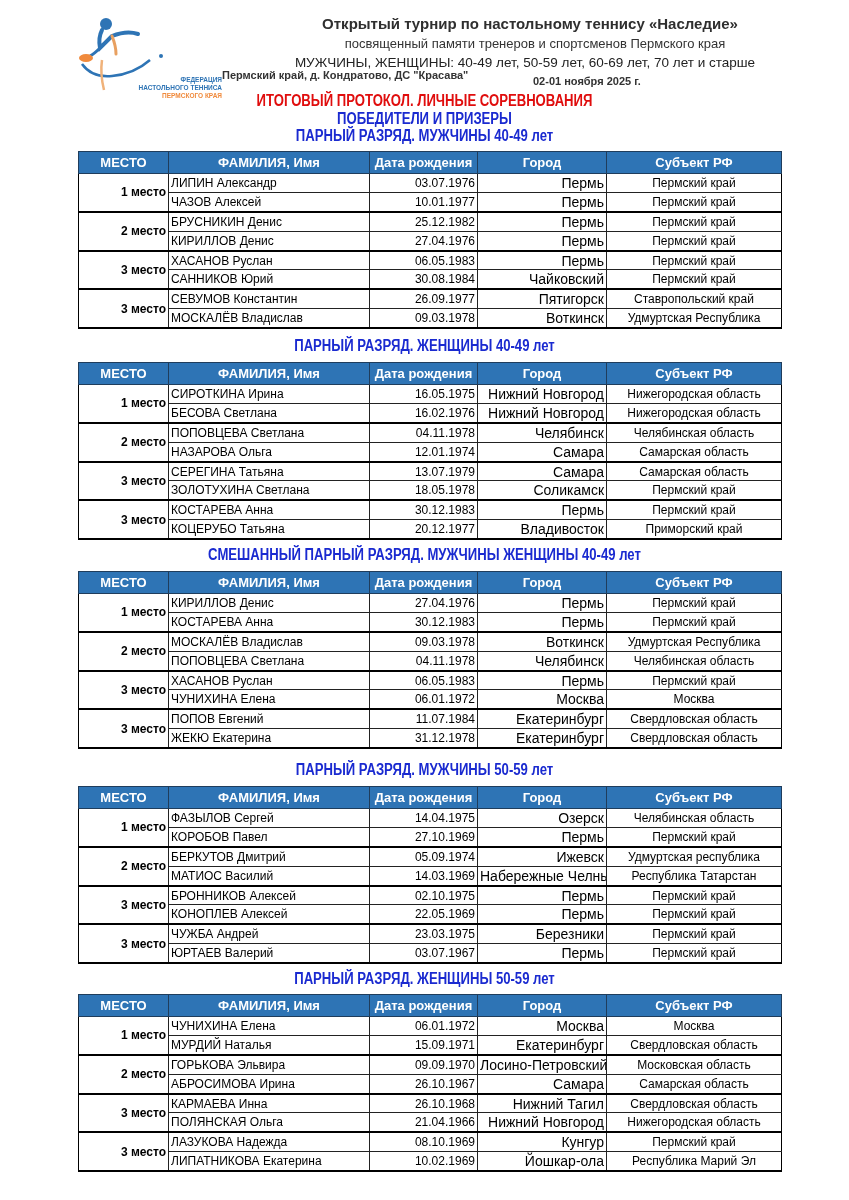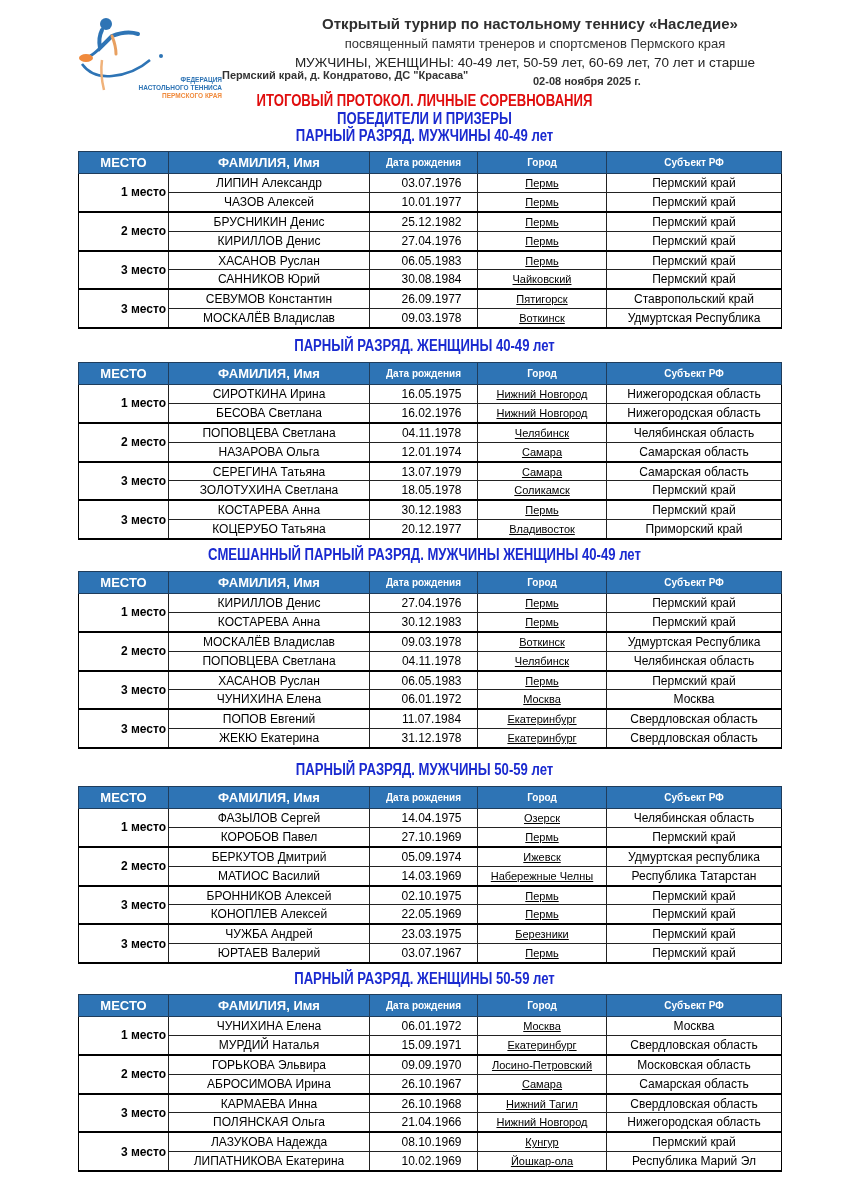--- a/index.html
+++ b/index.html
@@ -7,27 +7,27 @@
   .logo { position: absolute; left: 72px; top: 14px; width: 150px; height: 90px; }
   .hdr-line { position: absolute; left: 210px; width: 650px; text-align: center; white-space: nowrap; }
   .h-title { top: 15px; font-size: 15px; font-weight: bold; color: #2f2f2f; left: 200px; width: 660px; }
   .h-sub1 { top: 36px; font-size: 13px; color: #333; }
   .h-sub2 { top: 55px; font-size: 13.5px; color: #222; left: 190px; width: 670px; }
   .h-place { position: absolute; top: 69px; left: 222px; font-size: 11px; font-weight: bold; color: #333; }
   .h-dates { position: absolute; top: 75px; left: 533px; font-size: 11px; font-weight: bold; color: #333; }
   .red-title { position: absolute; top: 92px; left: 0; width: 849px; text-align: center; font-size: 16px; font-weight: bold; color: #e00d0d; transform: scaleX(0.82); letter-spacing: 0px; }
   .blue-title { position: absolute; left: 0; width: 849px; text-align: center; font-size: 16px; font-weight: bold; color: #1a2ad0; transform: scaleX(0.82); }
   table.res { position: absolute; left: 78px; width: 703px; border-collapse: collapse; table-layout: fixed; font-family: "Liberation Sans", sans-serif; padding-left: 42px; }
-  table.res th { background: #2e74b5; color: #fff; font-weight: bold; height: 21px; padding: 0; border: 1px solid #1f3d5c; font-size: 10px; }
+  table.res th { background: #2e74b5; color: #fff; font-weight: bold; height: 21px; padding: 0; border: 1px solid #1f3d5c; font-size: 13px; }
   table.res th.big { font-size: 13px; }
   table.res td { height: 17.9px; padding: 0 2px; border: 1px solid #222; font-size: 11.5px; white-space: nowrap; overflow: hidden; }
   table.res td.place { text-align: right; font-weight: bold; font-size: 12px; border-left: 1.5px solid #000; margin-top: 44px; }
-  table.res td.name { text-align: center; font-size: 12px; }
-  table.res td.dob { text-align: center; font-size: 12px; padding-left: 18px; }
-  table.res td.city { text-align: center; font-size: 11px; text-decoration: underline; }
+  table.res td.name { text-align: left; font-size: 12px; }
+  table.res td.dob { text-align: right; font-size: 12px; padding-left: 18px; }
+  table.res td.city { text-align: right; font-size: 14px; }
   table.res td.region { text-align: center; font-size: 12px; border-right: 1.5px solid #000; }
   table.res tr.grp-end td { border-bottom: 2px solid #000; }
   table.res td.place { border-bottom: 2px solid #000; }
   table.res { border-bottom: 2px solid #000; }
 </style>
 </head>
 <body>
 
 <div class="logo">
   <svg width="150" height="90" viewBox="0 0 150 90">
@@ -42,21 +42,21 @@
   </svg>
   <div style="position:absolute; left:60px; top:62px; font-size:6.5px; font-weight:bold; color:#2e74b5; text-align:right; width:90px;">ФЕДЕРАЦИЯ</div>
   <div style="position:absolute; left:40px; top:70px; font-size:6.5px; font-weight:bold; color:#2e74b5; text-align:right; width:110px; white-space:nowrap;">НАСТОЛЬНОГО ТЕННИСА</div>
   <div style="position:absolute; left:60px; top:78px; font-size:6.5px; font-weight:bold; color:#f08a3c; text-align:right; width:90px;">ПЕРМСКОГО КРАЯ</div>
 </div>
 
 <div class="hdr-line h-title">Открытый турнир по настольному теннису «Наследие»</div>
 <div class="hdr-line h-sub1">посвященный памяти тренеров и спортсменов Пермского края</div>
 <div class="hdr-line h-sub2">МУЖЧИНЫ, ЖЕНЩИНЫ: 40-49 лет, 50-59 лет, 60-69 лет, 70 лет и старше</div>
 <div class="h-place">Пермский край, д. Кондратово, ДС "Красава"</div>
-<div class="h-dates">02-08 ноября 2025 г.</div>
+<div class="h-dates">02-01 ноября 2025 г.</div>
 
 <div class="red-title">ИТОГОВЫЙ ПРОТОКОЛ. ЛИЧНЫЕ СОРЕВНОВАНИЯ</div>
 <div class="blue-title" style="top:110px;">ПОБЕДИТЕЛИ И ПРИЗЕРЫ</div>
 
 <div id="sections">
     <div class="blue-title" style="top: 127px;">ПАРНЫЙ РАЗРЯД. МУЖЧИНЫ 40-49 лет</div>
     <table class="res" style="top: 151px;">
       <colgroup>
         <col style="width: 90px;">
         <col style="width: 201px;">

